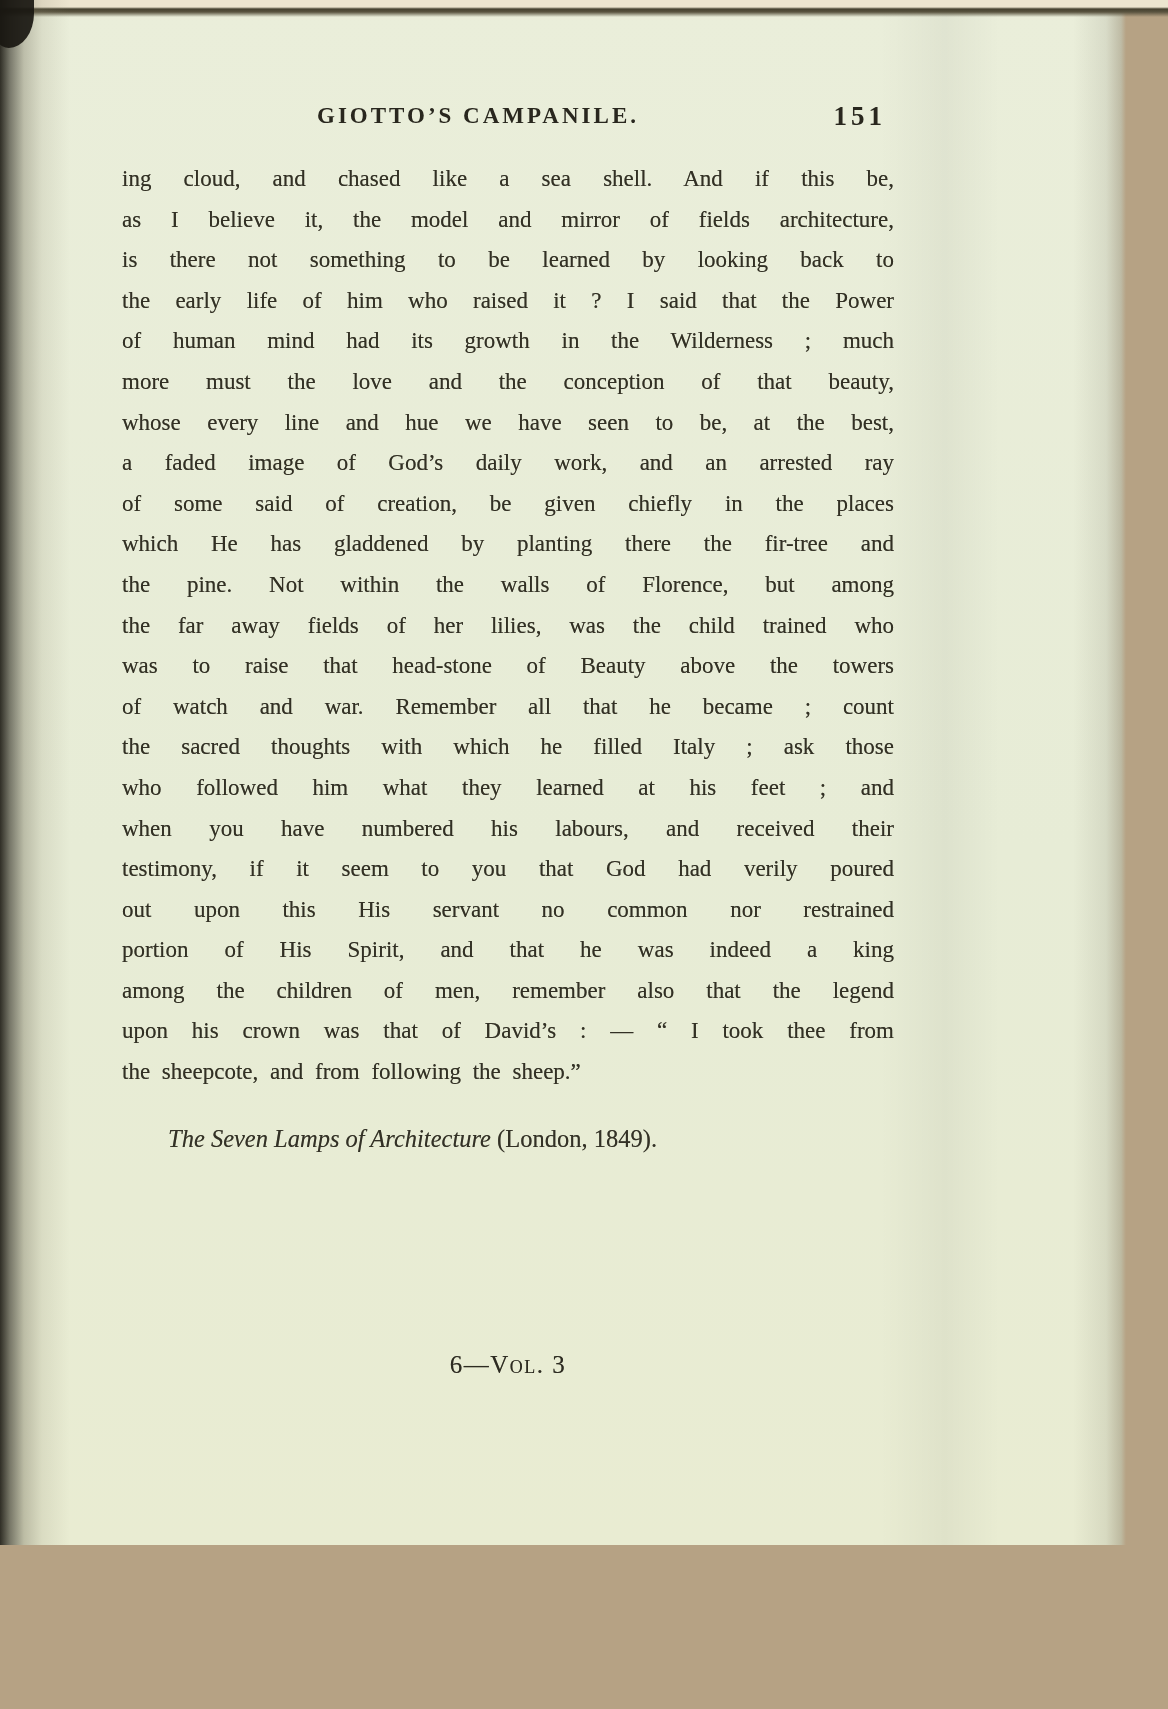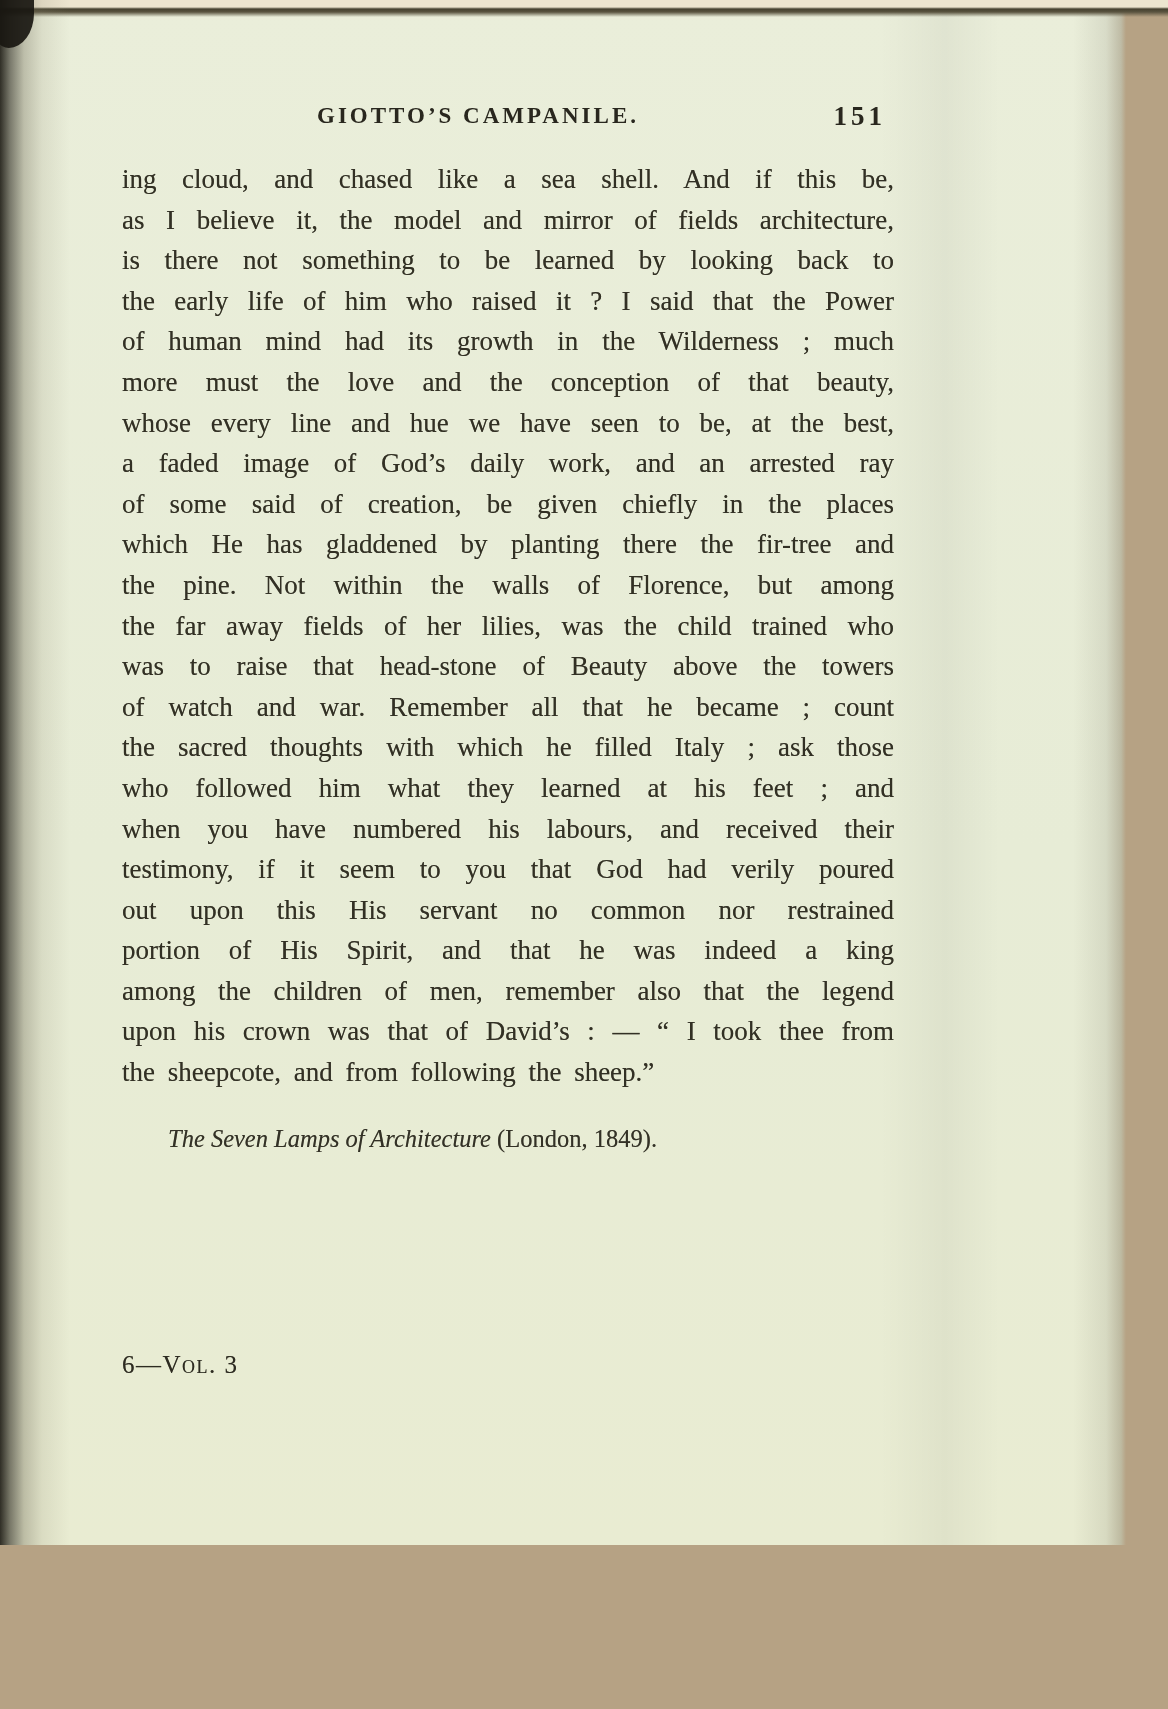--- a/index.html
+++ b/index.html
@@ -61,21 +61,21 @@
   .page-number {
     position: absolute;
     right: 8px;
     top: -2px;
     font-size: 27px;
     font-weight: bold;
     letter-spacing: 4px;
     color: #29271e;
   }
   .body-text {
-    font-size: 27px;
+    font-size: 23px;
     line-height: 40.6px;
     word-spacing: 3px;
     color: #323024;
     text-shadow: 0 0 0.5px rgba(50,48,36,0.55);
   }
   .body-text .line {
     text-align: justify;
     text-align-last: justify;
     white-space: normal;
   }
@@ -88,21 +88,21 @@
     margin-left: 46px;
     font-size: 24.5px;
     color: #333126;
     text-shadow: 0 0 0.5px rgba(50,48,36,0.5);
   }
   .citation .title {
     font-style: italic;
   }
   .footer-line {
     margin-top: 198px;
-    text-align: left;
+    text-align: center;
     font-size: 25px;
     letter-spacing: 1.5px;
     font-variant: small-caps;
     color: #2d2b21;
     text-shadow: 0 0 0.5px rgba(50,48,36,0.5);
   }
 </style>
 </head>
 <body>
 

